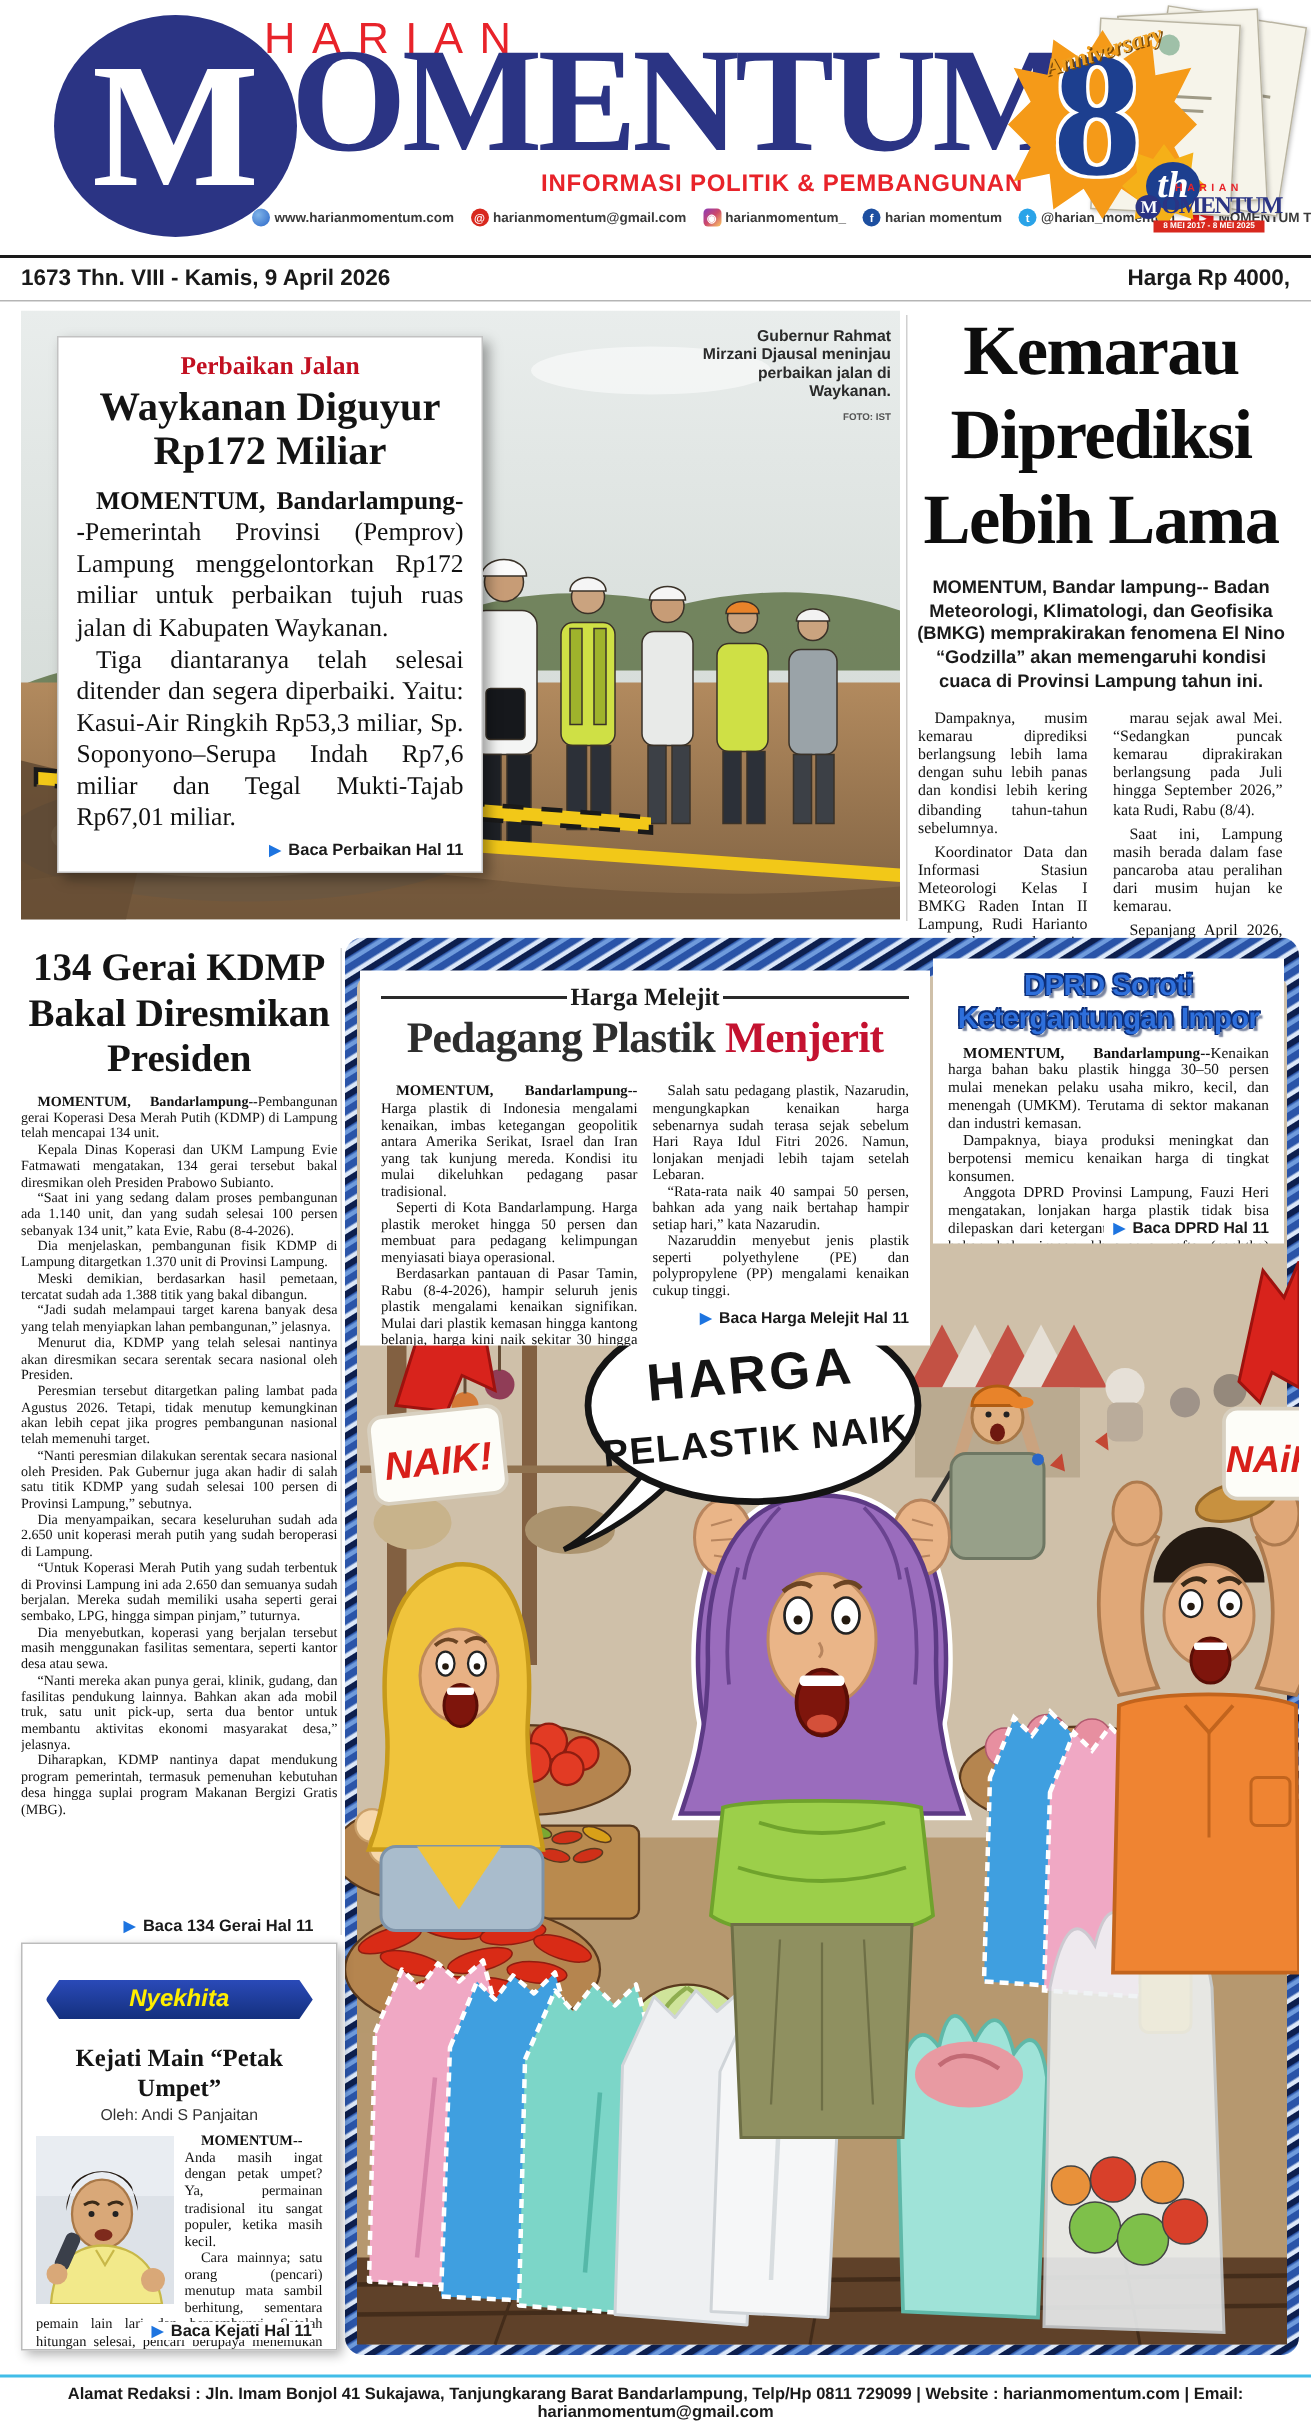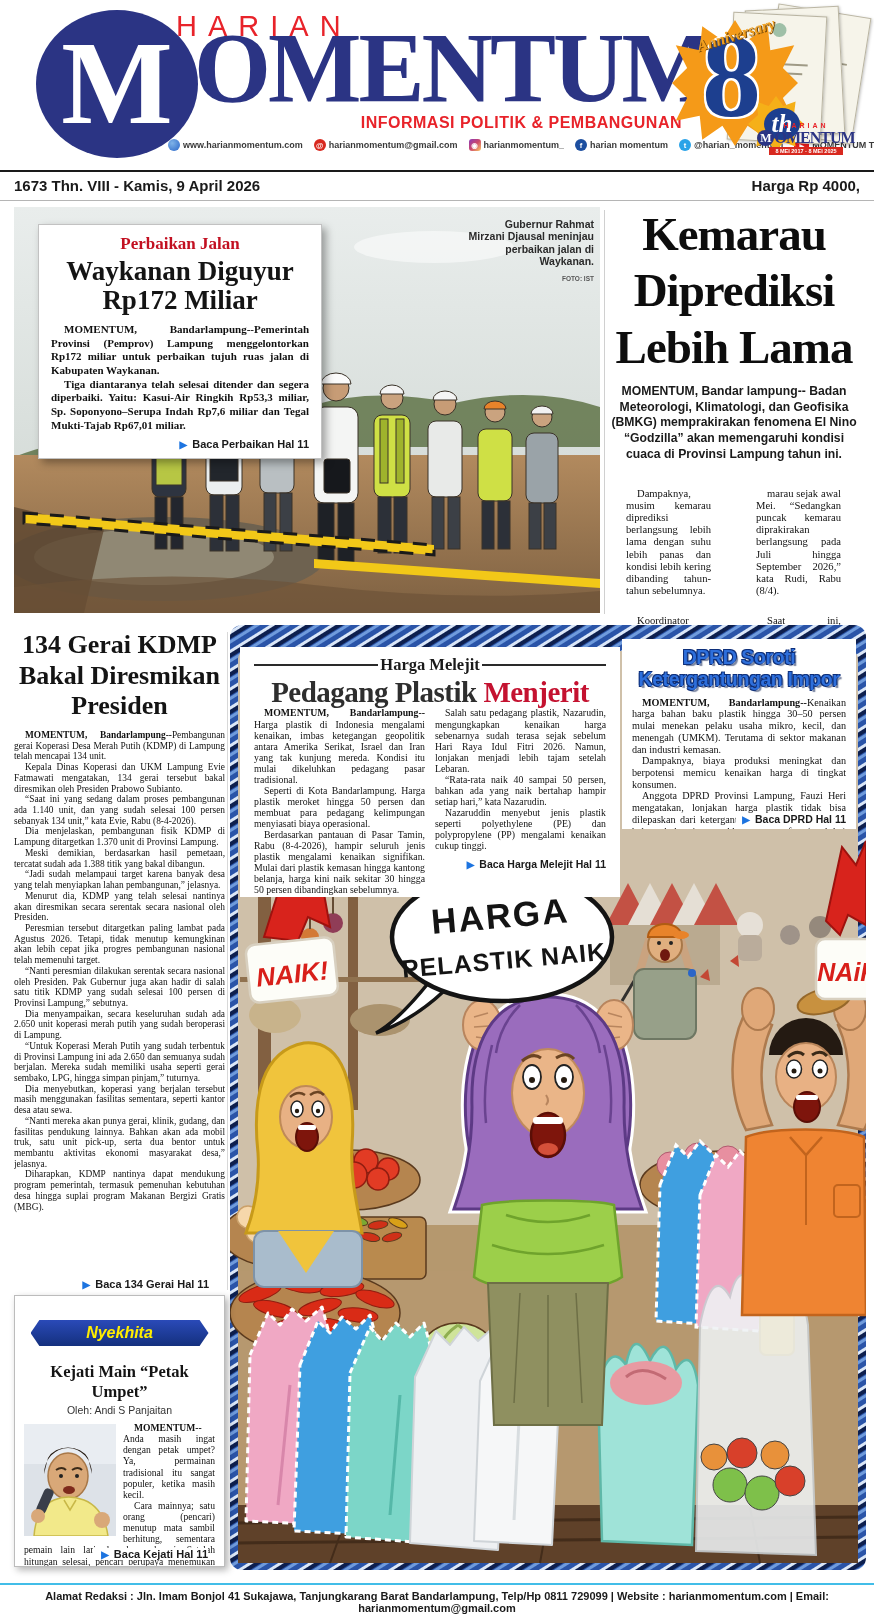--- a/index.html
+++ b/index.html
@@ -61,56 +61,56 @@
   
   .rm{text-align:right;font-family:"Liberation Sans",sans-serif;font-weight:bold;font-size:11px;color:#1a1a1a;}
   .rm .arr::before{content:"\25B6";color:#1d74e0;font-size:10px;margin-right:5px;}
 
   
   .photo{left:14px;top:207px;width:586px;height:406px;}
   .leadbox{left:38px;top:224px;width:258px;background:#fff;border:1px solid #c2c2c2;
            box-shadow:4px 4px 8px rgba(0,0,0,.35);padding:9px 12px 8px;}
   .kicker{text-align:center;font-weight:bold;font-size:17px;color:#c21021;}
   .leadhead{text-align:center;font-weight:bold;font-size:27px;line-height:1.06;color:#141414;margin-top:3px;}
-  .leadbody{margin-top:9px;font-size:11px;line-height:1.24;font-weight:bold;}
+  .leadbody{margin-top:9px;font-size:17px;line-height:1.24;}
   .leadbody p{margin:0;text-indent:13px;text-align:justify;}
   .caption{left:468px;top:218px;width:126px;text-align:right;font-family:"Liberation Sans",sans-serif;
            font-weight:bold;font-size:10.5px;line-height:1.18;color:#2a2a2a;}
   .credit{margin-top:7px;font-size:6.5px;color:#555;}
   .vrule1{left:604px;top:210px;width:1px;height:404px;background:#d0d0d0;}
 
   
   .kem{left:608px;top:206px;width:252px;}
   .kem-h{font-weight:bold;font-size:47px;line-height:1.2;text-align:center;color:#0d0d0d;letter-spacing:-1px;}
   .kem-lead{margin-top:9px;font-family:"Liberation Sans",sans-serif;font-weight:bold;font-size:12.2px;
             line-height:1.28;text-align:center;color:#1a1a1a;}
   .kem-cols{margin-top:8px;display:flex;gap:9px;}
   .kem-col{width:121px;font-size:10.6px;line-height:1.14;}
-  .kem-col p{margin:18px;text-indent:11px;text-align:justify;}
+  .kem-col p{margin:4px;text-indent:11px;text-align:justify;}
 
   
   .kdmp{left:14px;top:630px;width:211px;height:662px;overflow:hidden;}
   .kdmp-h{text-align:center;font-weight:bold;font-size:26px;line-height:1.18;color:#141414;}
   .kdmp-b{margin-top:8px;font-size:9.4px;line-height:1.14;}
   .kdmp-b p{margin:0;text-indent:11px;text-align:justify;}
   .kdmp .rm{position:absolute;right:16px;bottom:2px;background:#fff;padding-left:8px;}
   .vrule2{left:227px;top:632px;width:1px;height:658px;background:#d8d8d8;}
 
   
   .panel{left:230px;top:625px;width:636px;height:945px;border-radius:12px;overflow:hidden;}
   .panel svg.art{position:absolute;left:0;top:0;}
   .pbox{position:absolute;left:10px;top:22px;width:380px;height:250px;background:#fff;padding:8px 14px 6px;
         box-sizing:border-box;overflow:hidden;}
   .pk-row{display:flex;align-items:center;gap:2px;}
   .pk-row .ln{flex:1;height:2px;background:#2a2a2a;}
   .pk{font-weight:bold;font-size:16.5px;color:#1a1a1a;white-space:nowrap;}
   .phead{text-align:center;font-weight:bold;font-size:29px;letter-spacing:-.5px;margin-top:2px;line-height:1.05;}
   .phead .dk{color:#2e2e2e;}
   .phead .rd{color:#c41230;}
-  .pcols{margin-top:0;display:flex;gap:10px;}
+  .pcols{margin-top:15px;display:flex;gap:10px;}
   .pcol{width:171px;font-size:9.8px;line-height:1.13;}
   .pcol p{margin:0;text-indent:10px;text-align:justify;}
   .pcol .rm{margin-top:8px;font-size:10.5px;}
 
   .dbox{position:absolute;left:392px;top:14px;width:234px;height:190px;background:#fff;padding:8px 10px 6px;
         box-sizing:border-box;overflow:hidden;}
   .dhead{text-align:center;font-family:"Liberation Sans",sans-serif;font-weight:bold;font-size:19.5px;
          line-height:1.12;letter-spacing:-.4px;color:#2e6fdb;
          text-shadow:-1px -1px 0 #0d2f7a,1px -1px 0 #0d2f7a,-1px 1px 0 #0d2f7a,2px 2px 1px rgba(10,30,80,.55);}
   .dbody{margin-top:6px;font-size:10.2px;line-height:1.15;}

